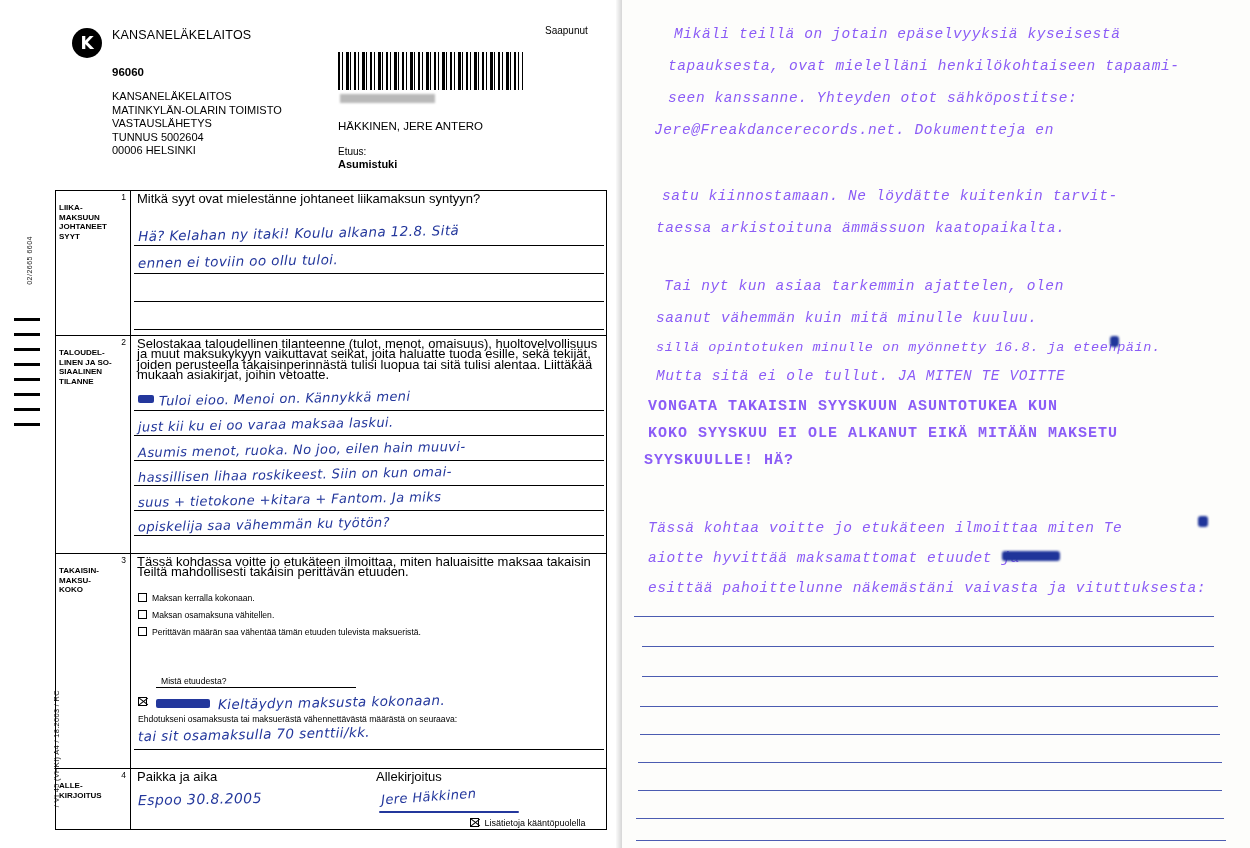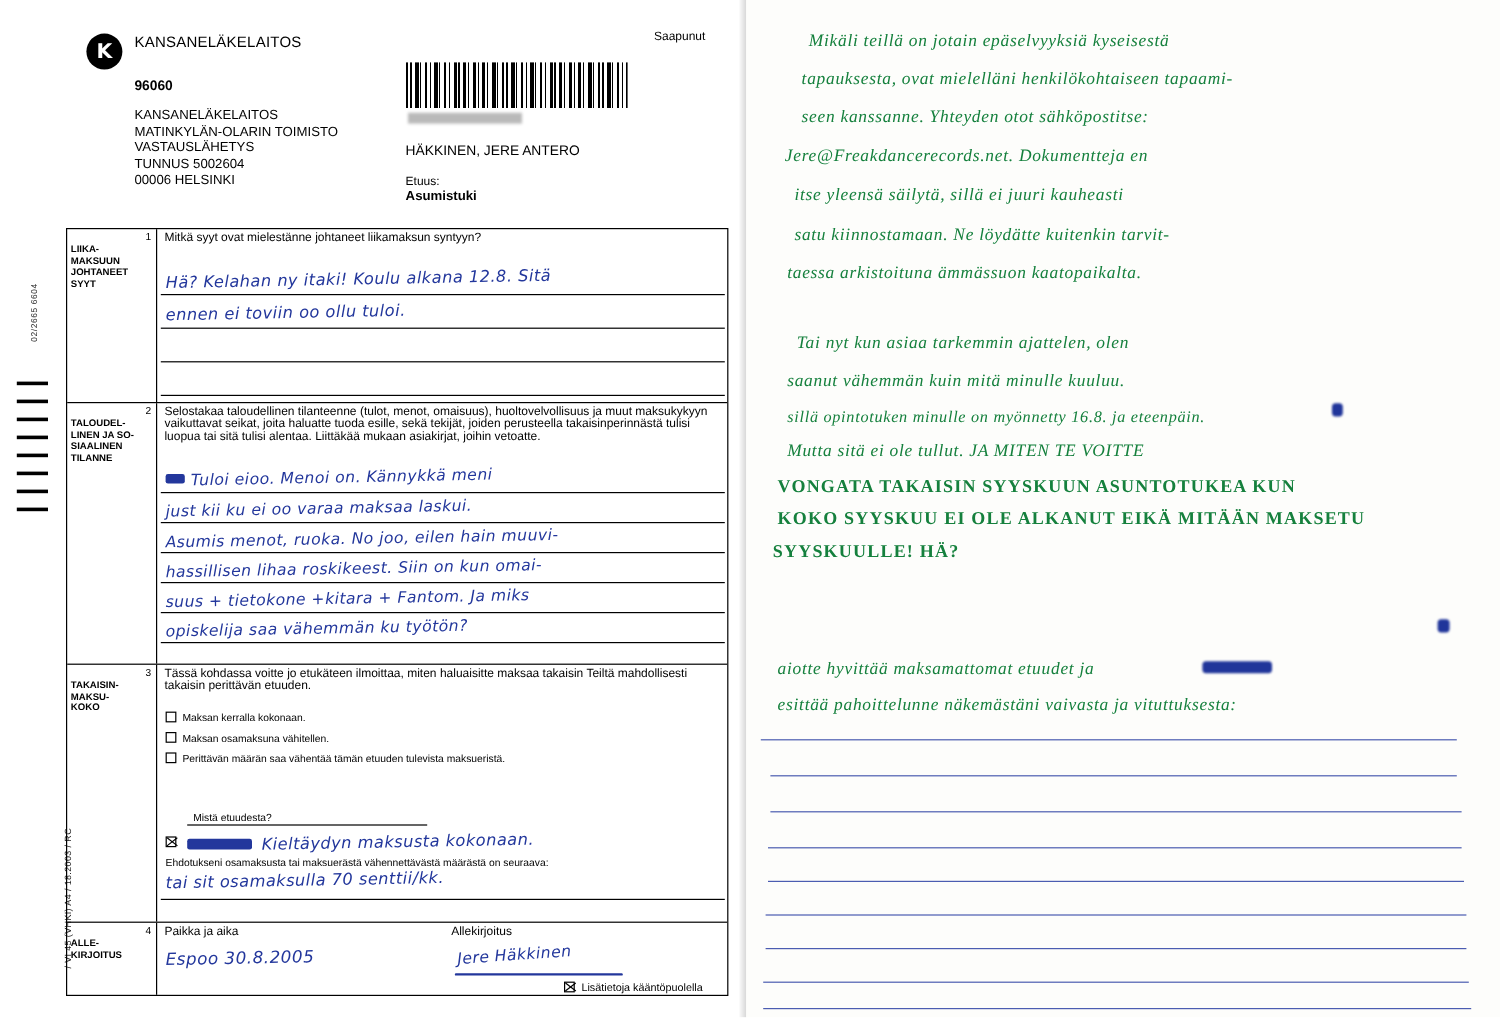--- a/index.html
+++ b/index.html
@@ -196,21 +196,21 @@
     white-space: pre-line;
     padding-top: 10px;
   }
   .body {
     position: absolute;
     left: 75px; top: 0;
     right: 0; bottom: 0;
     padding: 3px 6px;
   }
   .qtext {
-    font-size: 10px;
+    font-size: 13px;
     line-height: 10.4px;
   }
   .wl {
     position: absolute;
     left: 78px;
     right: 2px;
     border-bottom: .9px solid #000;
   }
   
   .hw {
@@ -265,22 +265,22 @@
   .bottom-note .cb {
     position: relative;
     display: inline-block;
     vertical-align: -1px;
     margin-right: 3px;
   }
 
   
   .rh {
     position: absolute;
-    font-family: Liberation Serif, serif;
-    color: #15803d;
+    font-family: Liberation Mono, monospace;
+    color: #8b5cf6;
     font-style: italic;
     white-space: nowrap;
     letter-spacing: .6px;
     font-size: 14.5px;
   }
   .rh.caps {
     font-style: normal;
     font-weight: bold;
     letter-spacing: 1px;
     font-size: 15px;
@@ -447,33 +447,33 @@
       <span>Lisätietoja kääntöpuolella</span>
     </div>
   </div>
 
   <div class="right-page">
 
     <div class="rh" style="left:52px; top:26px;">Mikäli teillä   on  jotain epäselvyyksiä  kyseisestä</div>
     <div class="rh" style="left:46px; top:58px;">tapauksesta,  ovat  mielelläni  henkilökohtaiseen  tapaami-</div>
     <div class="rh" style="left:46px; top:90px;">seen  kanssanne.  Yhteyden  otot  sähköpostitse:</div>
     <div class="rh" style="left:32px; top:122px;">Jere@Freakdancerecords.net.   Dokumentteja   en</div>
-    <div class="rh" style="left:40px; top:155px;">itse  yleensä  säilytä, sillä  ei  juuri  kauheasti</div>
     <div class="rh" style="left:40px; top:188px;">satu  kiinnostamaan.  Ne  löydätte  kuitenkin  tarvit-</div>
     <div class="rh" style="left:34px; top:220px;">taessa  arkistoituna  ämmässuon  kaatopaikalta.</div>
 
     <div class="rh" style="left:42px; top:278px;">Tai  nyt  kun  asiaa   tarkemmin  ajattelen,  olen</div>
     <div class="rh" style="left:34px; top:310px;">saanut  vähemmän  kuin  mitä  minulle  kuuluu.</div>
     <div class="rh" style="left:34px; top:340px; font-size:13.5px;">sillä  opintotuken  minulle  on  myönnetty  16.8.  ja eteenpäin.</div>
     <div class="blot" style="left:488px; top:336px; width:9px; height:11px;"></div>
     <div class="rh" style="left:34px; top:368px;">Mutta  sitä  ei  ole  tullut.  JA  MITEN  TE  VOITTE</div>
     <div class="rh caps" style="left:26px; top:398px;">VONGATA  TAKAISIN  SYYSKUUN  ASUNTOTUKEA  KUN</div>
     <div class="rh caps" style="left:26px; top:425px;">KOKO  SYYSKUU  EI  OLE  ALKANUT  EIKÄ  MITÄÄN  MAKSETU</div>
     <div class="rh caps" style="left:22px; top:452px;">SYYSKUULLE!  HÄ?</div>
 
+    <div class="rh" style="left:26px; top:520px;">Tässä  kohtaa  voitte  jo  etukäteen  ilmoittaa  miten  Te</div>
     <div class="blot" style="left:576px; top:516px; width:10px; height:11px;"></div>
     <div class="rh" style="left:26px; top:550px;">aiotte  hyvittää  maksamattomat  etuudet           ja</div>
     <div class="blot" style="left:380px; top:551px; width:58px; height:10px;"></div>
     <div class="rh" style="left:26px; top:580px;">esittää  pahoittelunne  näkemästäni  vaivasta  ja  vituttuksesta:</div>
 
     <div class="ruleline" style="left:12px; top:616px; width:580px;"></div>
     <div class="ruleline" style="left:20px; top:646px; width:572px;"></div>
     <div class="ruleline" style="left:20px; top:676px; width:576px;"></div>
     <div class="ruleline" style="left:18px; top:706px; width:578px;"></div>
     <div class="ruleline" style="left:18px; top:734px; width:580px;"></div>

